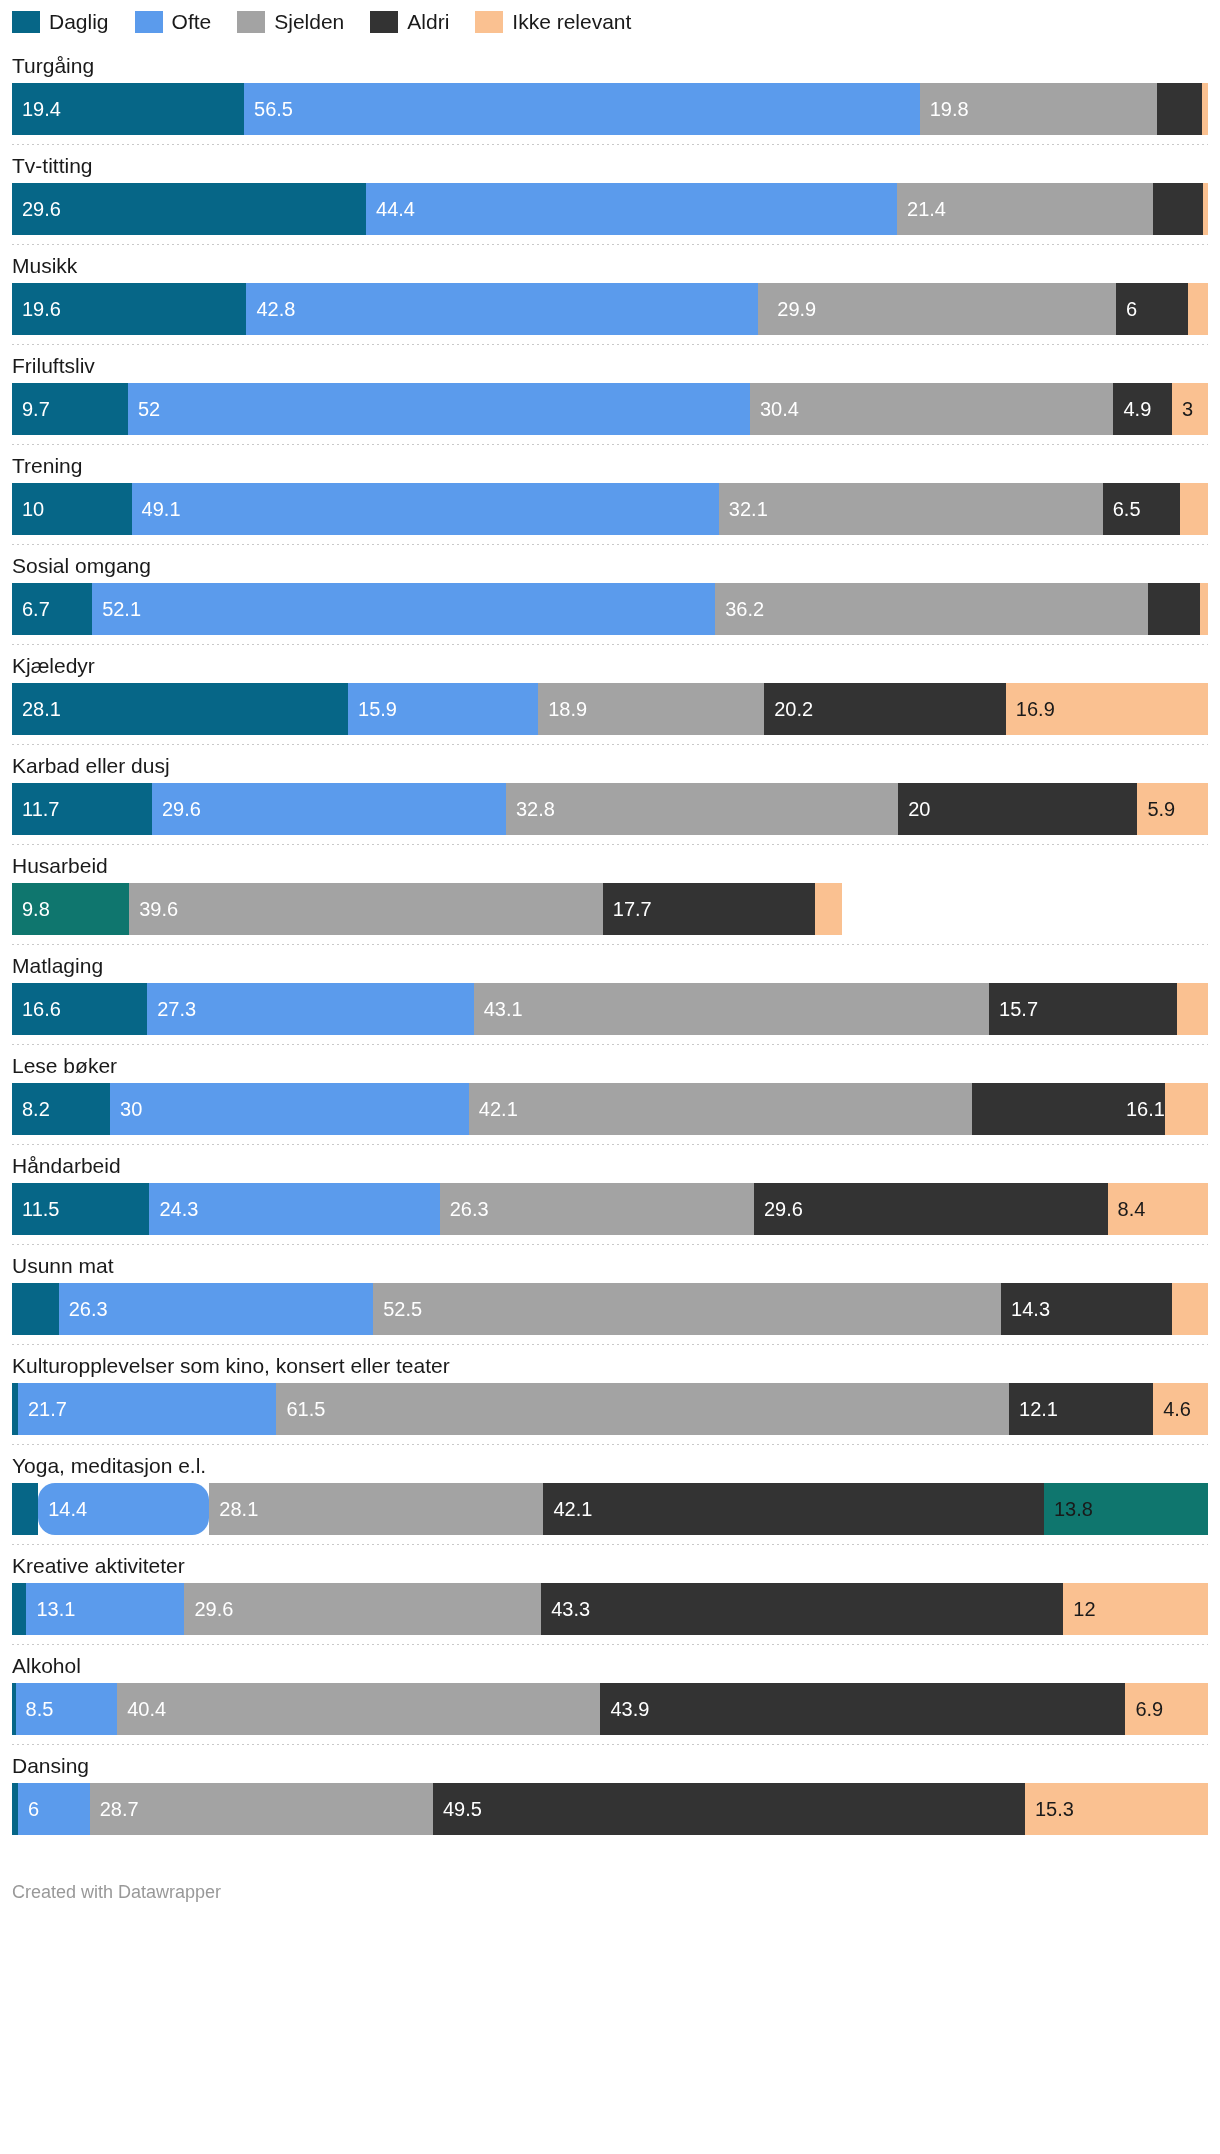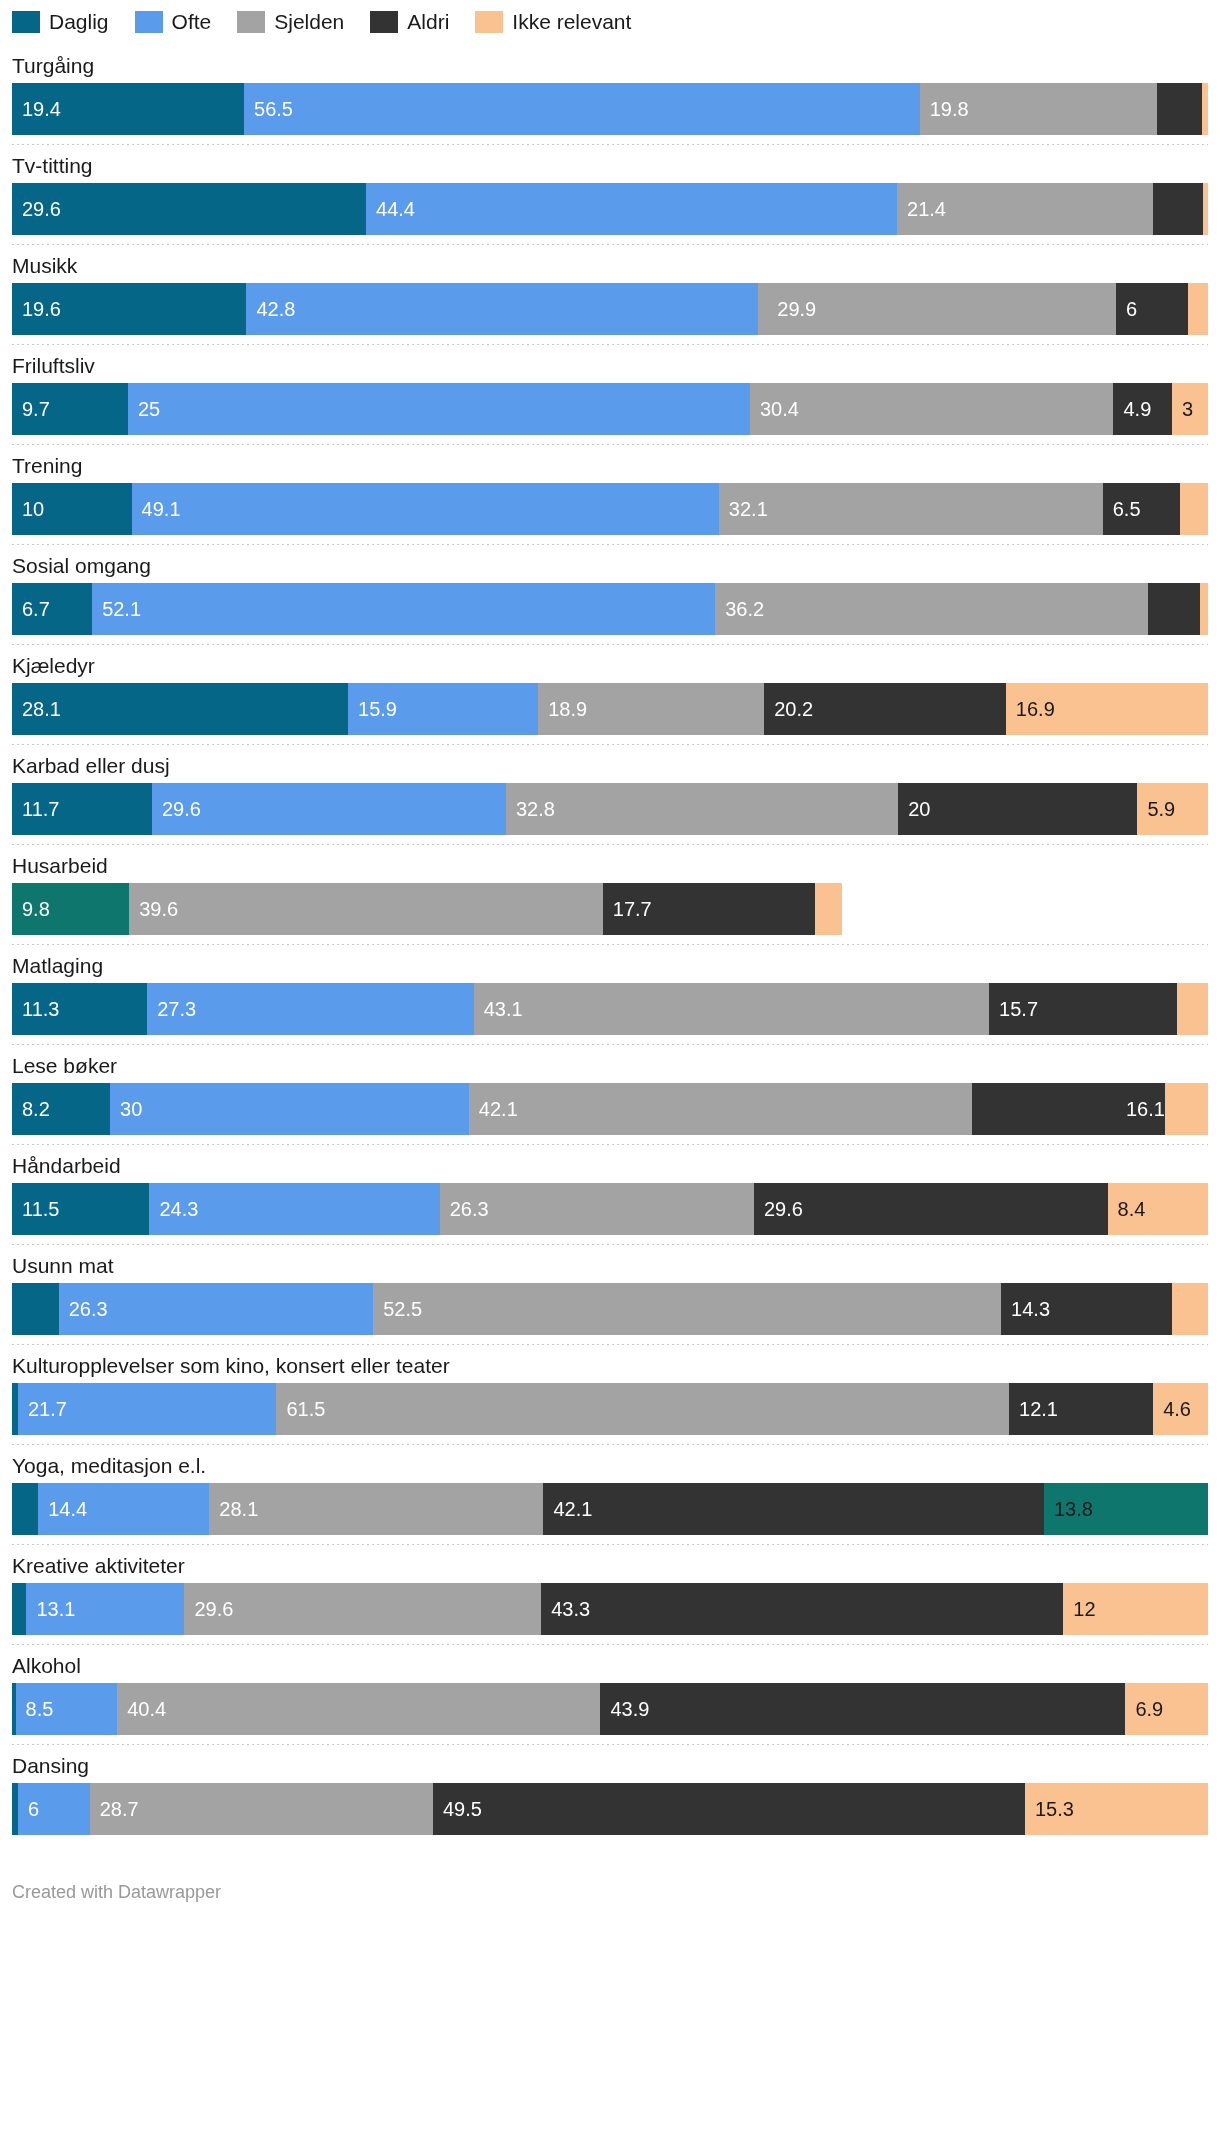--- a/index.html
+++ b/index.html
@@ -182,21 +182,21 @@
         </div>
         <div class="row-sep"></div>
       </div>
       <div class="row">
         <div class="row-label">Friluftsliv</div>
         <div class="bar">
           <div class="seg light-text" style="background: rgb(6, 102, 135); width: 9.7%;">
             <span class="seg-value">9.7</span>
           </div>
           <div class="seg light-text" style="background: rgb(91, 155, 236); width: 52%;">
-            <span class="seg-value">25</span>
+            <span class="seg-value">52</span>
           </div>
           <div class="seg light-text" style="background: rgb(163, 163, 163); width: 30.4%;">
             <span class="seg-value">30.4</span>
           </div>
           <div class="seg light-text" style="background: rgb(51, 51, 51); width: 4.9%;">
             <span class="seg-value">4.9</span>
           </div>
           <div class="seg dark-text" style="background: rgb(250, 193, 145); width: 3%;">
             <span class="seg-value">3</span>
           </div>
@@ -294,21 +294,21 @@
             <span class="seg-value">17.7</span>
           </div>
           <div class="seg dark-text hide-value" style="background: rgb(250, 193, 145); width: 2.3%;"></div>
         </div>
         <div class="row-sep"></div>
       </div>
       <div class="row">
         <div class="row-label">Matlaging</div>
         <div class="bar">
           <div class="seg light-text" style="background: rgb(6, 102, 135); width: 11.3%;">
-            <span class="seg-value">11.3</span>
+            <span class="seg-value">16.6</span>
           </div>
           <div class="seg light-text" style="background: rgb(91, 155, 236); width: 27.3%;">
             <span class="seg-value">27.3</span>
           </div>
           <div class="seg light-text" style="background: rgb(163, 163, 163); width: 43.1%;">
             <span class="seg-value">43.1</span>
           </div>
           <div class="seg light-text" style="background: rgb(51, 51, 51); width: 15.7%;">
             <span class="seg-value">15.7</span>
           </div>
@@ -389,21 +389,21 @@
           <div class="seg dark-text" style="background: rgb(250, 193, 145); width: 4.58167%;">
             <span class="seg-value">4.6</span>
           </div>
         </div>
         <div class="row-sep"></div>
       </div>
       <div class="row">
         <div class="row-label">Yoga, meditasjon e.l.</div>
         <div class="bar">
           <div class="seg light-text hide-value" style="background: rgb(6, 102, 135); width: 2.18688%;"></div>
-          <div class="seg light-text" style="background: rgb(91, 155, 236); width: 14.3141%;">
+          <div class="seg light-text" style="background: rgb(91, 155, 236); width: 14.3141%; border-radius: 17px;">
             <span class="seg-value">14.4</span>
           </div>
           <div class="seg light-text" style="background: rgb(163, 163, 163); width: 27.9324%;">
             <span class="seg-value">28.1</span>
           </div>
           <div class="seg light-text" style="background: rgb(51, 51, 51); width: 41.8489%;">
             <span class="seg-value">42.1</span>
           </div>
           <div class="seg dark-text" style="background: #0f766e; width: 13.7177%;">
             <span class="seg-value">13.8</span>

